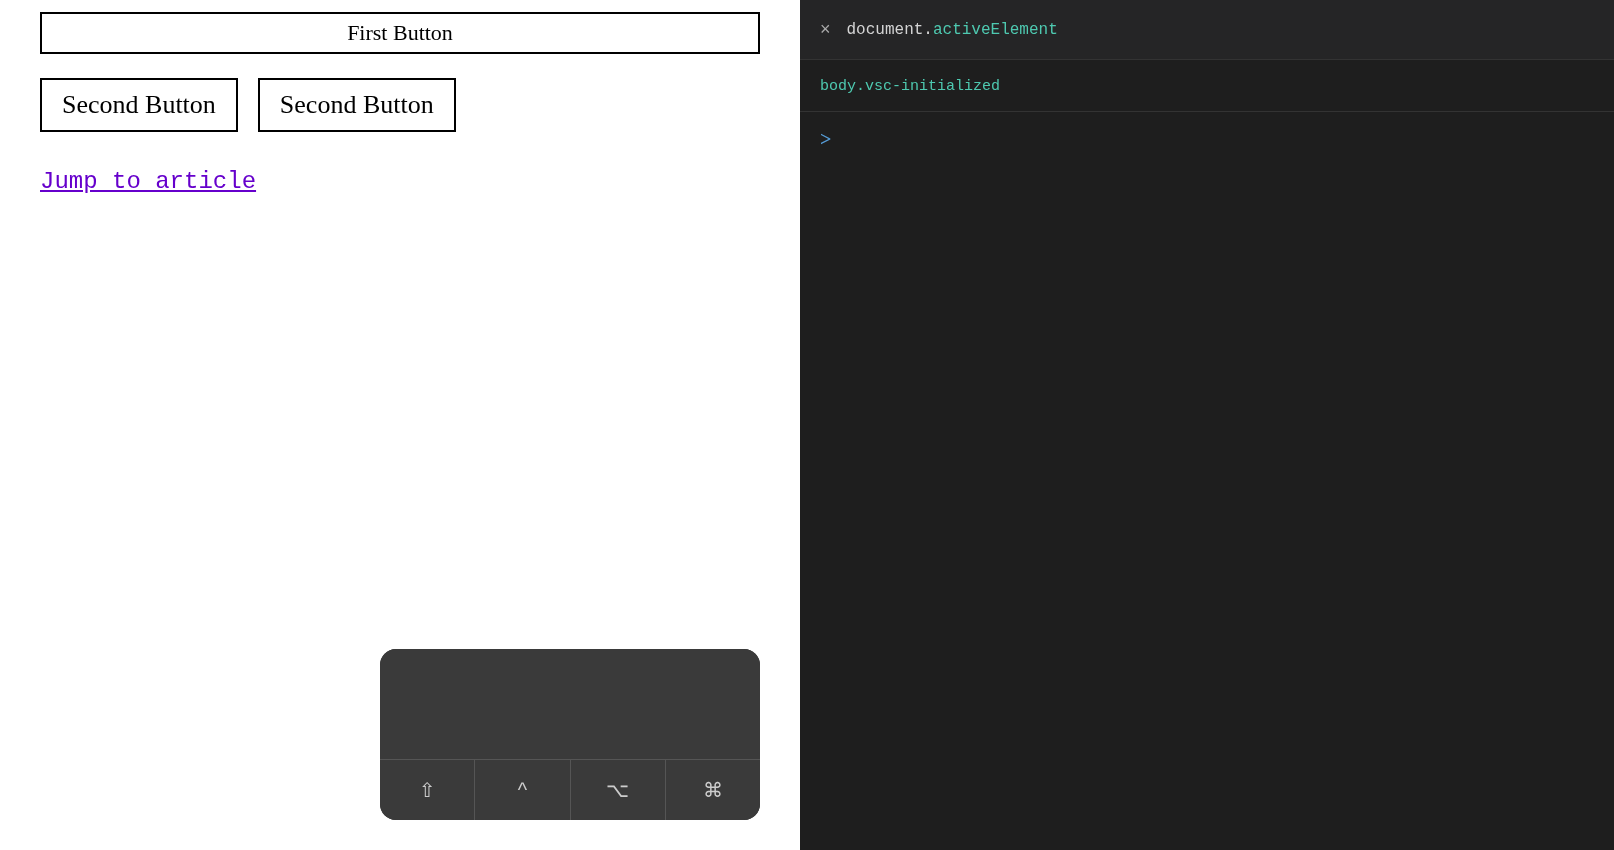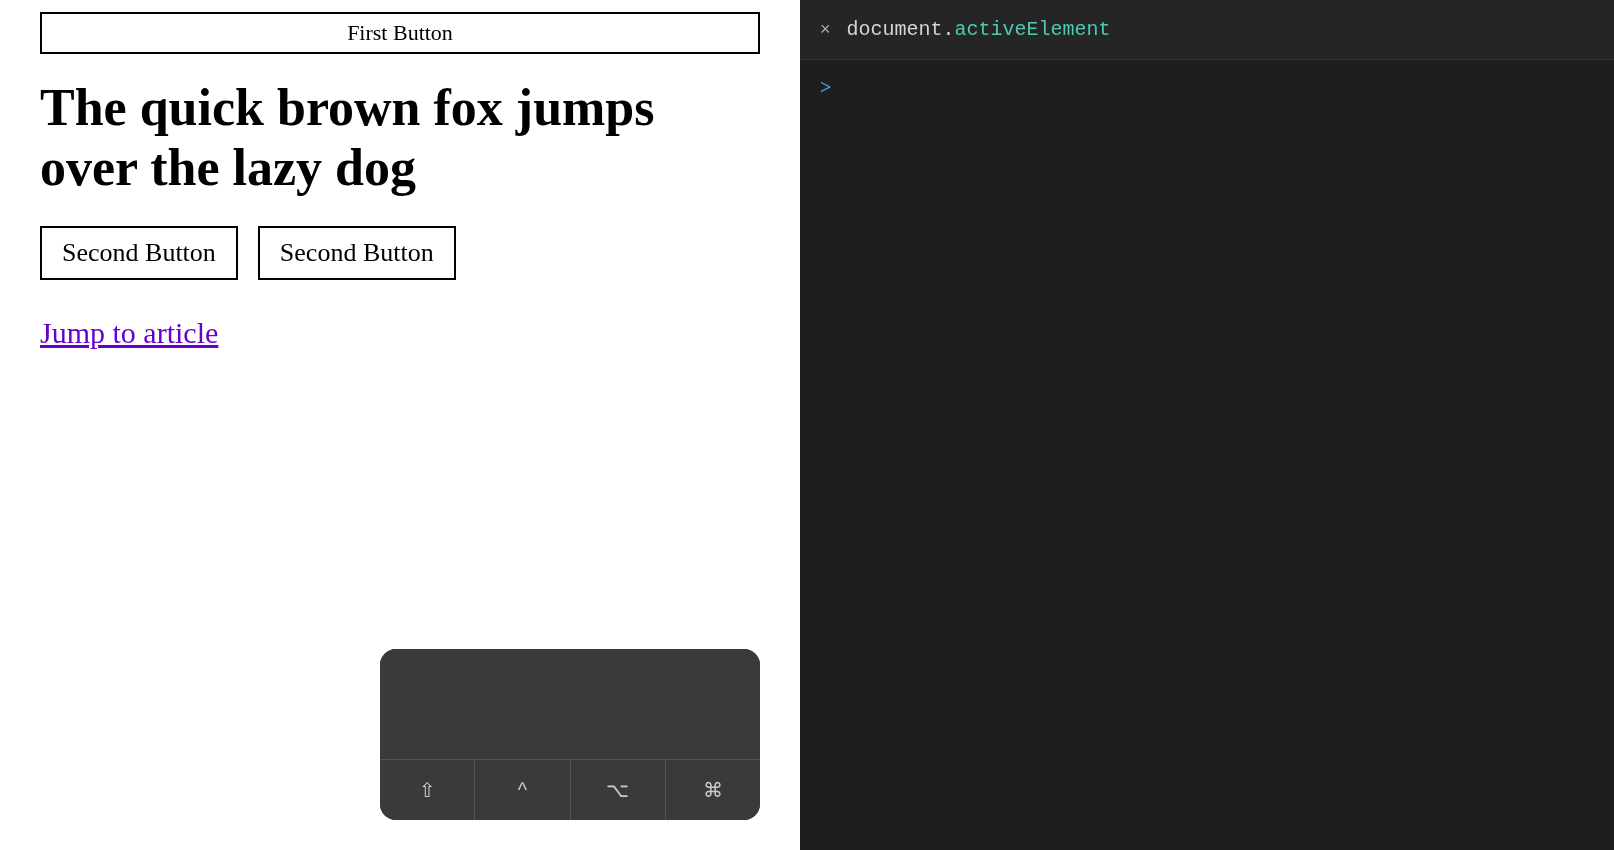--- a/index.html
+++ b/index.html
@@ -52,22 +52,22 @@
     .outline-button {
       border: 2px solid #000;
       padding: 10px 20px;
       font-size: 26px;
       font-family: serif;
       background: #fff;
       cursor: pointer;
     }
 
     .link-text {
-      font-size: 30px;
-      font-family: Liberation Serif, serif;
+      font-size: 24px;
+      font-family: Liberation Mono, monospace;
       color: #6600cc;
       text-decoration: underline;
       cursor: pointer;
     }
 
     
     .keyboard-popup {
       position: absolute;
       bottom: 30px;
       right: 40px;
@@ -129,21 +129,21 @@
       font-size: 18px;
       cursor: pointer;
       background: none;
       border: none;
       display: flex;
       align-items: center;
     }
 
     .devtools-expression {
       font-family: 'Courier New', monospace;
-      font-size: 20px;
+      font-size: 16px;
       color: #d4d4d4;
     }
 
     .devtools-expression .highlight {
       color: #4ec9b0;
     }
 
     .devtools-result-area {
       padding: 16px 20px;
       border-bottom: 1px solid #333;
@@ -174,21 +174,20 @@
       font-weight: bold;
     }
   </style>
 </head>
 <body>
 
 <div id="left-panel">
 
   <button class="first-button">First Button</button>
 
-  <h1 class="heading-text">The quick brown fox jumps over the lazy dog</h1>
 
 
   <div class="button-row">
     <button class="outline-button">Second Button</button>
     <button class="outline-button">Second Button</button>
   </div>
 
   <a class="link-text">Jump to article</a>
 
   <div class="keyboard-popup">
@@ -206,20 +205,23 @@
 
   <div class="devtools-header">
     <button class="close-icon-btn">
       <span>×</span>
     </button>
     <span class="devtools-expression">
       <span>document.</span><span class="highlight">activeElement</span>
     </span>
   </div>
 
+  <div class="devtools-result-area">
+    <span class="devtools-result">body.vsc-initialized</span>
+  </div>
 
   <div class="devtools-console">
     <div class="console-prompt">
       <span class="prompt-arrow">&gt;</span>
     </div>
   </div>
 
 </div>
 
 </body></html>

